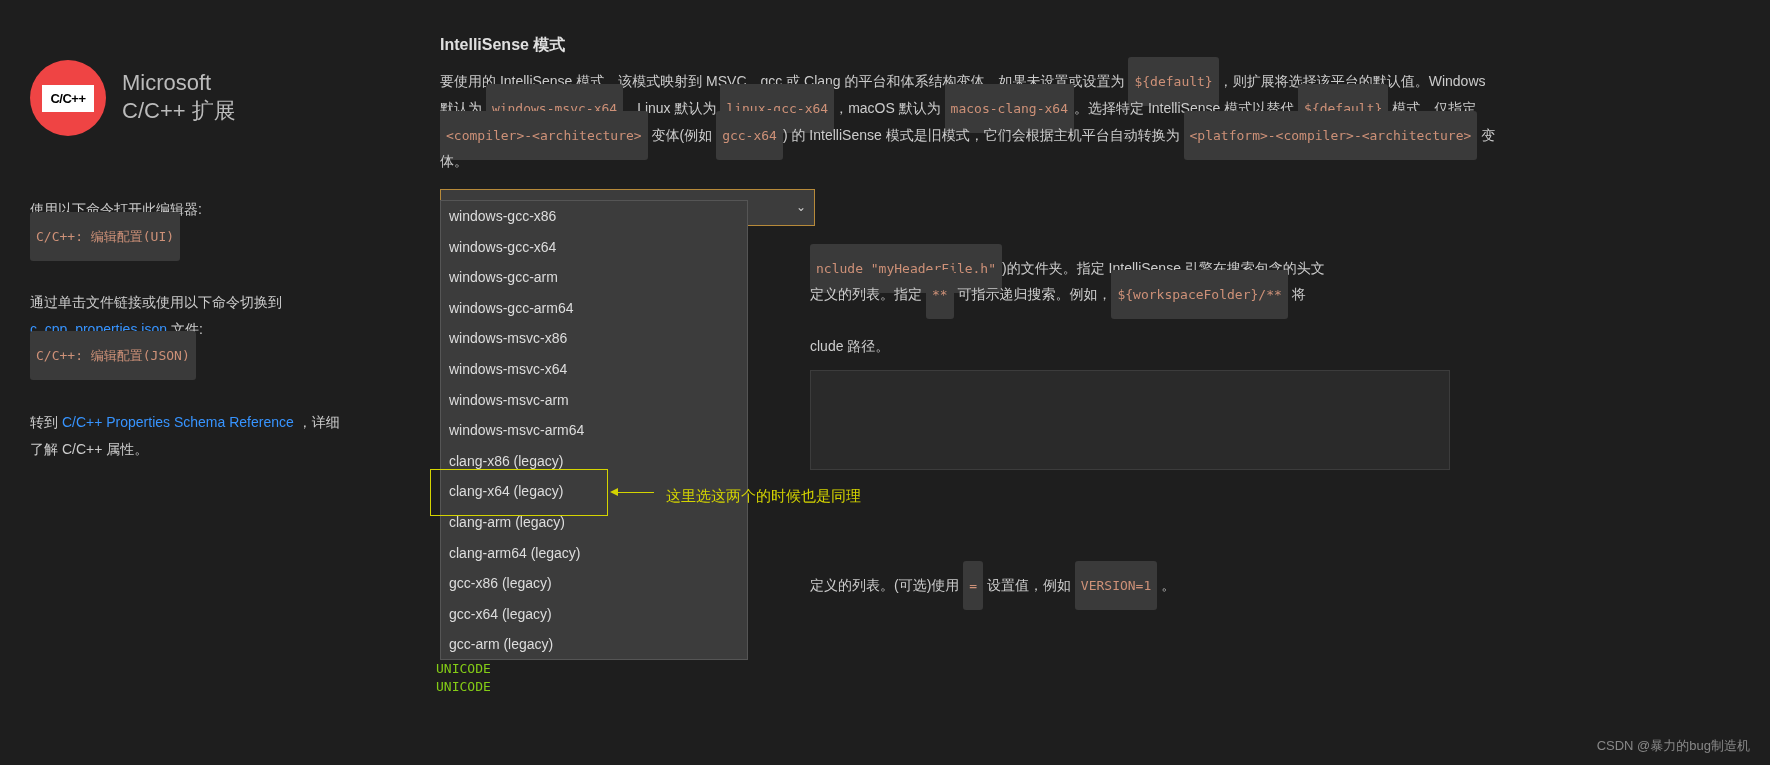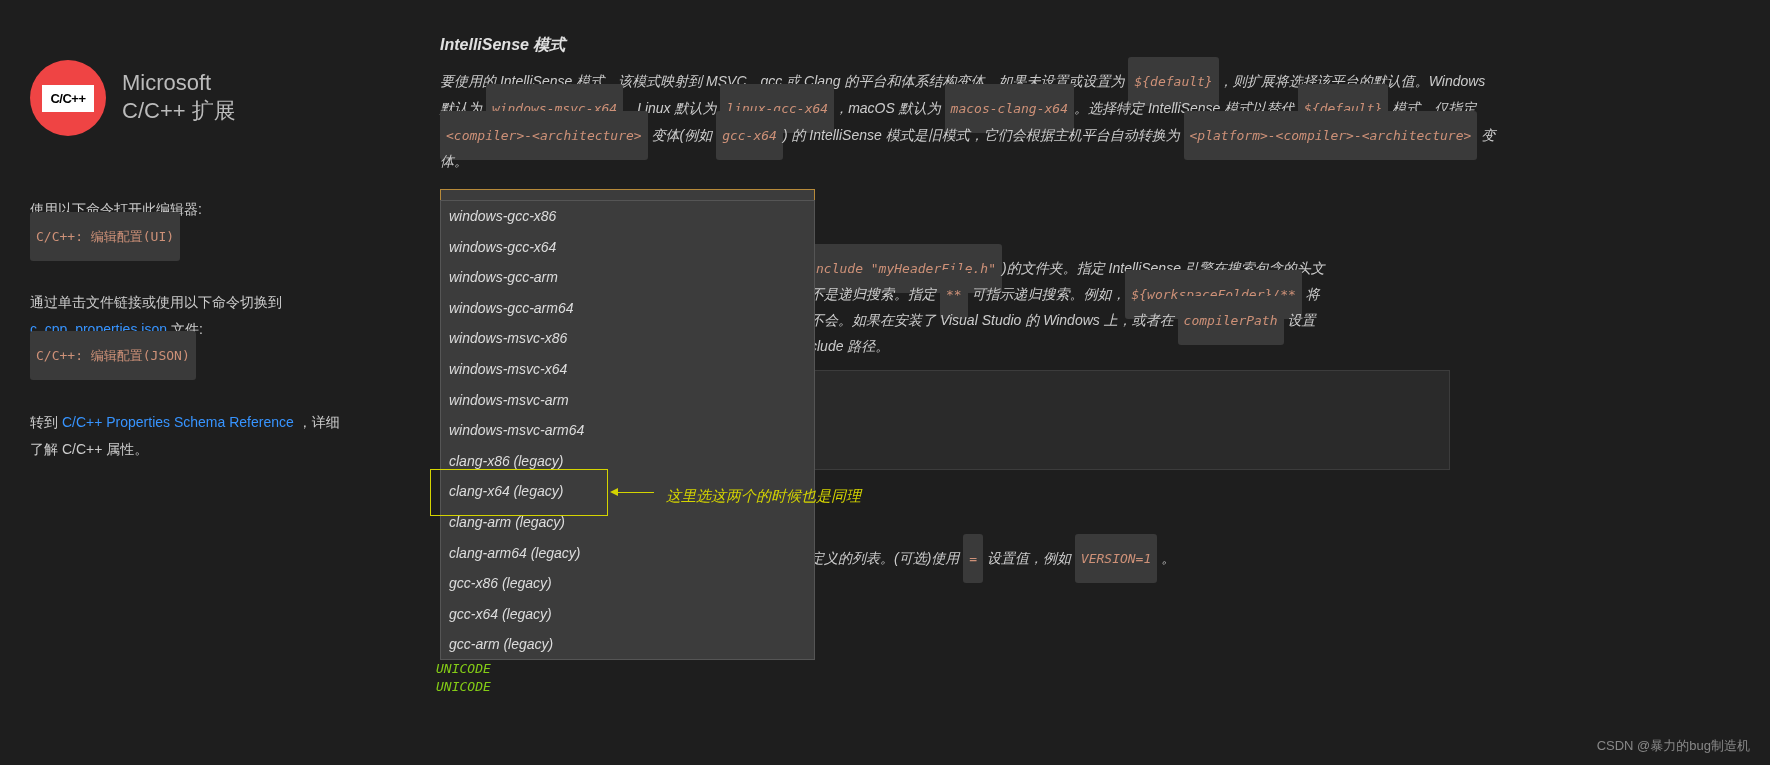--- a/index.html
+++ b/index.html
@@ -42,38 +42,37 @@
     border-radius: 3px;
     color: #ce9178;
     font-size: 13px;
   }
   .link { color: #3794ff; }
   .main {
     flex: 1;
     padding: 30px 40px 30px 10px;
     position: relative;
     line-height: 1.9;
-    font-style: italic;
   }
   .heading { color: #e0e0e0; font-size: 16px; font-weight: 600; margin-bottom: 8px; }
   .desc { color: #ccc; margin-bottom: 14px; max-width: 1060px; }
   .select-box {
     width: 375px;
     background: #3c3c3c;
     border: 1px solid #b78a3a;
     padding: 4px 8px;
     color: #ddd;
     display: flex; justify-content: space-between; align-items: center;
     cursor: pointer;
     font-size: 14px;
   }
   .chev { font-size: 12px; color: #ccc; }
   .dropdown {
     position: absolute;
-    width: 375px;
+    width: 308px;
     background: #3c3c3c;
     border: 1px solid #555;
     z-index: 10;
     max-height: 460px;
     overflow: hidden;
   }
   .dropdown-item {
     padding: 2px 8px;
     color: #ddd;
     font-size: 14px;
@@ -196,32 +195,29 @@
 
     <div class="highlight-box" style="left:0px; top:469px; width:178px; height:47px;"></div>
     <div class="arrow-head" style="left:180px; top:488px;"></div>
     <div class="arrow-shaft" style="left:188px; top:492px; width:36px;"></div>
     <div class="arrow-note" style="left:228px; top:482px;margin-left:8px;">这里选这两个的时候也是同理</div>
 
     <div class="bg-text" style="left:380px; top:255px;">
       <span class="code-inline">nclude "myHeaderFile.h"</span><span>)的文件夹。指定 IntelliSense 引擎在搜索包含的头文</span>
     </div>
     <div class="bg-text" style="left:380px; top:281px;">
-      <span>不是递归搜索。指定 </span><span class="code-inline">**</span><span> 可指示递归搜索。例如，</span><span class="code-inline">${workspaceFolder}/**</span><span> 将</span>
-    </div>
-    <div class="bg-text" style="left:380px; top:307px;">
-      <span>不会。如果在安装了 Visual Studio 的 Windows 上，或者在 </span><span class="code-inline">compilerPath</span><span> 设置</span>
+      <span>定义的列表。指定 </span><span class="code-inline">**</span><span> 可指示递归搜索。例如，</span><span class="code-inline">${workspaceFolder}/**</span><span> 将</span>
     </div>
     <div class="bg-text" style="left:380px; top:333px;">
       <span>clude 路径。</span>
     </div>
 
     <div class="input-area" style="left:380px; top:370px; width:640px; height:100px;"></div>
 
-    <div class="bg-text" style="left:380px; top:545px;">
+    <div class="bg-text" style="left:380px; top:572px;">
       <span>定义的列表。(可选)使用 </span><span class="code-inline">=</span><span> 设置值，例如 </span><span class="code-inline">VERSION=1</span><span> 。</span>
     </div>
 
     <div class="unicode-list" style="left:6px; top:660px;">
       <div>UNICODE</div>
       <div> UNICODE</div>
     </div>
   </div>
 </div>
 

